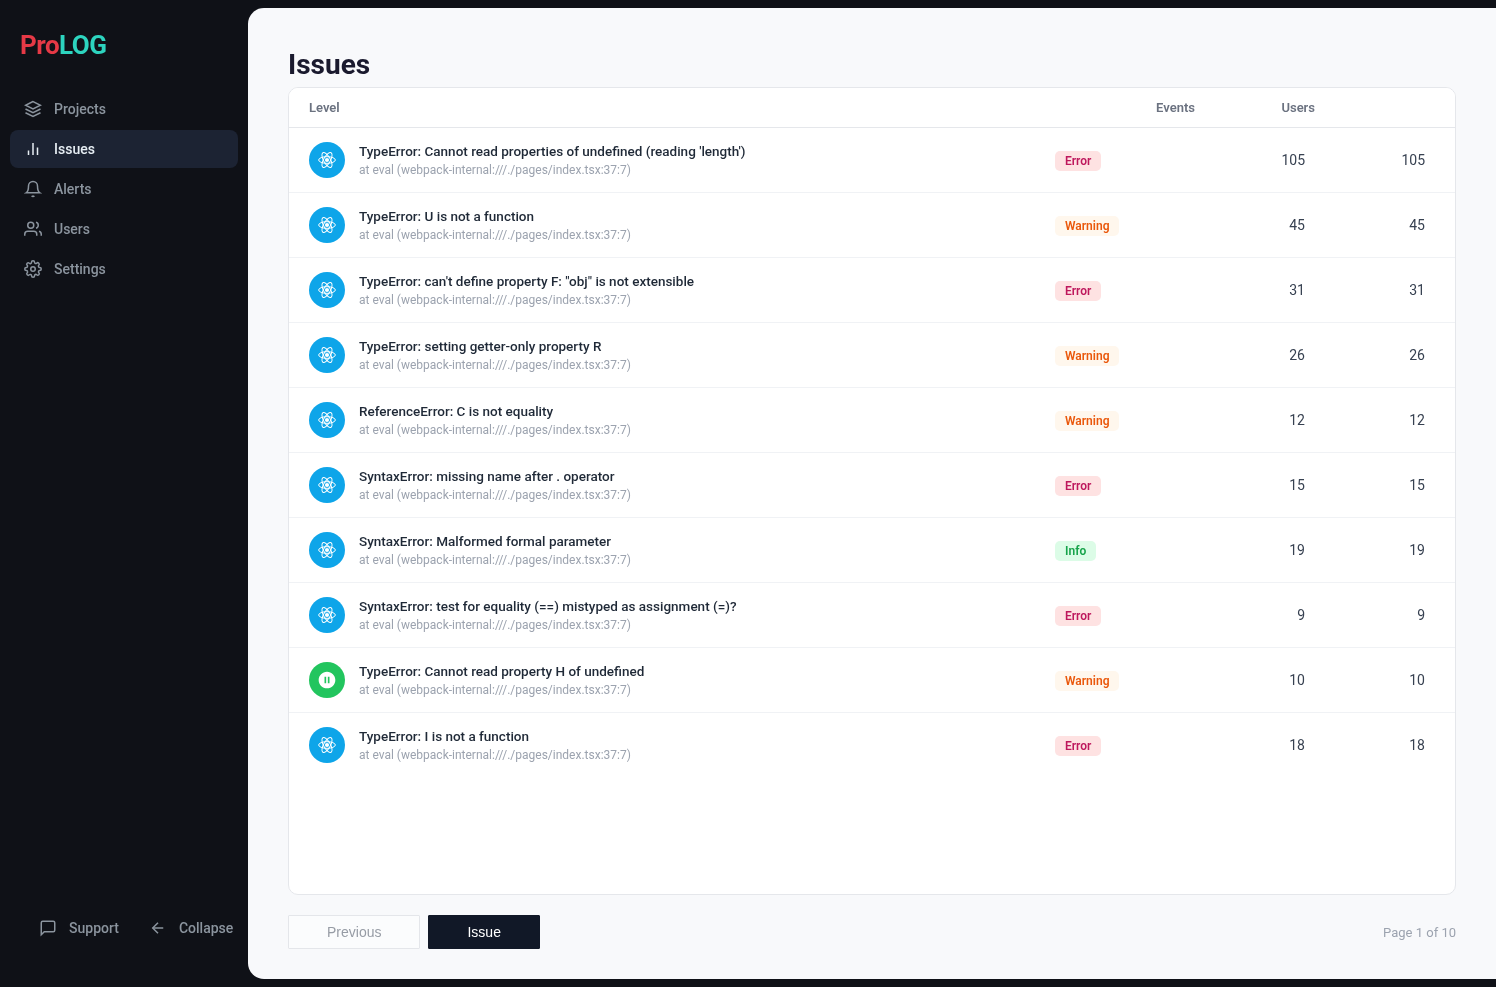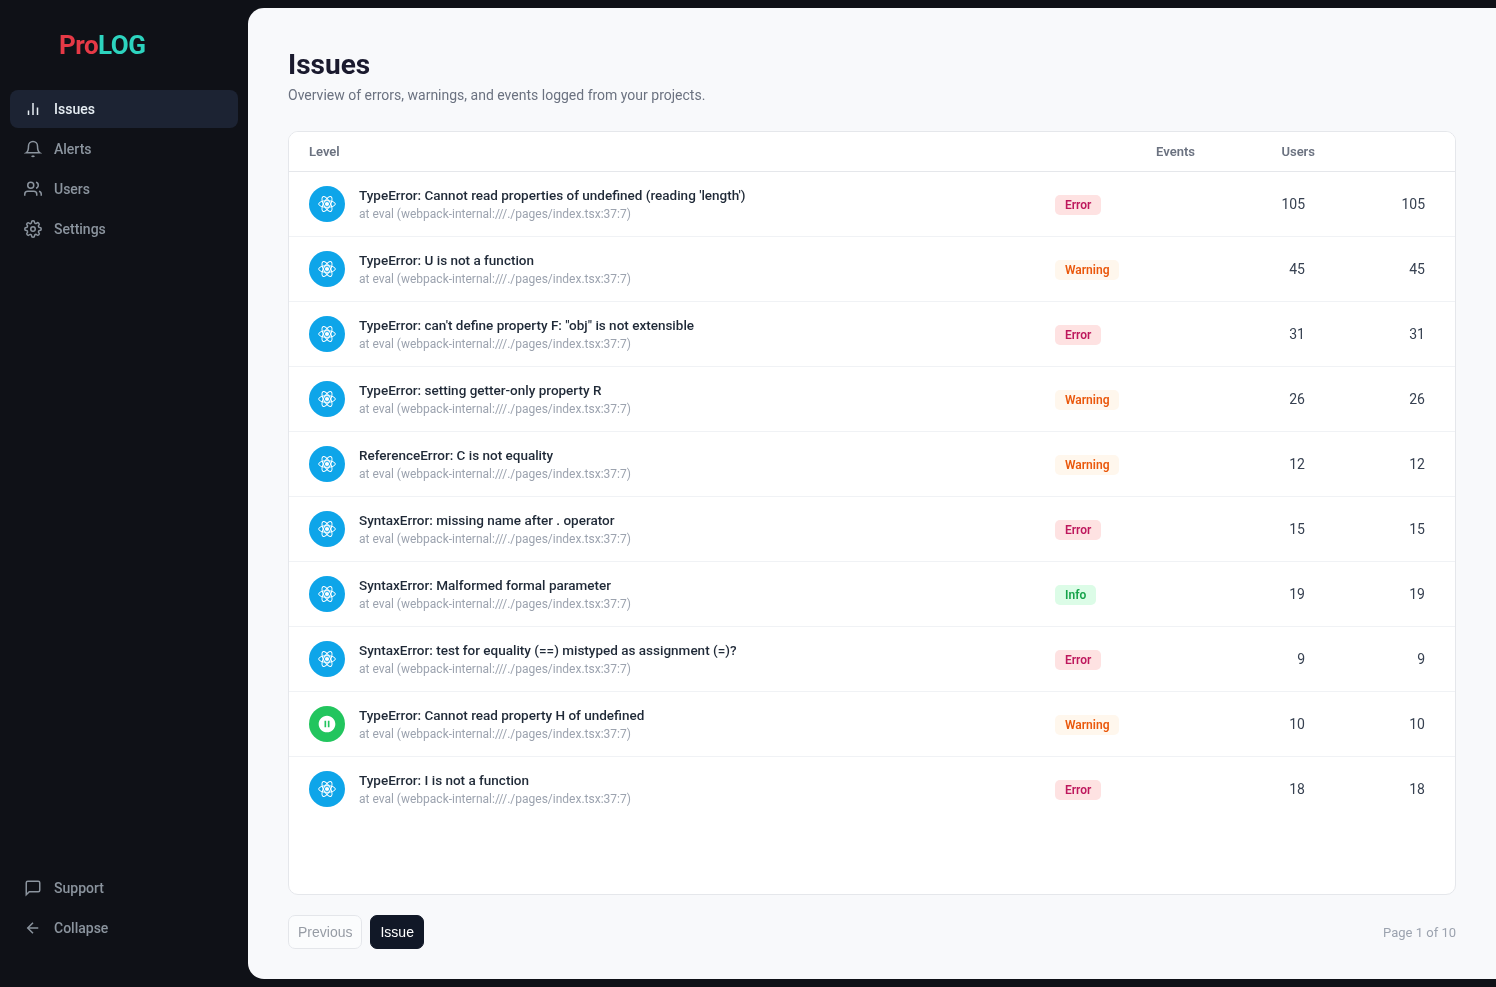--- a/index.html
+++ b/index.html
@@ -23,21 +23,20 @@
     }
     .sidebar-logo {
       padding: 10px 20px 30px 20px;
       display: flex;
       align-items: center;
     }
     .logo-text {
       font-size: 26px;
       font-weight: 700;
       letter-spacing: -0.5px;
-      margin-left: 39px;
     }
     .logo-pro { color: #e63946; }
     .logo-l { color: #2dd4bf; }
 
     .sidebar-nav {
       flex: 1;
       display: flex;
       flex-direction: column;
       gap: 2px;
       padding: 0 10px;
@@ -62,23 +61,22 @@
     .nav-icon {
       width: 18px;
       height: 18px;
       display: flex;
       align-items: center;
       justify-content: center;
       flex-shrink: 0;
     }
 
     .sidebar-bottom {
-      padding: 0 10px 20px 10px;
-      display: flex;
-      flex-direction: column;
+      padding: 0 10px 20px 25px;
+      display: flex;
       gap: 2px;
     }
 
     
     .main {
       flex: 1;
       background: #f8f9fb;
       border-radius: 16px 0 0 16px;
       margin: 8px 0 8px 0;
       overflow: hidden;
@@ -202,22 +200,22 @@
       display: flex;
       align-items: center;
       justify-content: space-between;
       padding: 20px 0 0 0;
     }
     .pagination-buttons {
       display: flex;
       gap: 8px;
     }
     .btn {
-      padding: 8px 9px;
-      border-radius: 7px;
+      padding: 8px 38px;
+      border-radius: 1px;
       font-size: 14px;
       font-weight: 500;
       cursor: pointer;
       border: 1.5px solid #d1d5db;
       background: #fff;
       color: #374151;
       transition: background 0.1s;
     }
     .btn.primary {
       background: #111827;
@@ -238,20 +236,30 @@
 
 <div class="sidebar">
   <div class="sidebar-logo">
     <div class="logo-text">
       <span class="logo-pro">Pro</span><span class="logo-l">L</span><span style="color:#2dd4bf;font-size:26px;font-weight:700;">OG</span>
     </div>
   </div>
 
   <nav class="sidebar-nav">
 
+    <div class="nav-item">
+      <div class="nav-icon">
+        <svg viewBox="0 0 24 24" fill="none" stroke="currentColor" stroke-width="2" width="18" height="18">
+          <polygon points="12 2 2 7 12 12 22 7 12 2"></polygon>
+          <polyline points="2 17 12 22 22 17"></polyline>
+          <polyline points="2 12 12 17 22 12"></polyline>
+        </svg>
+      </div>
+      <span>Projects</span>
+    </div>
 
     <div class="nav-item active">
       <div class="nav-icon">
         <svg viewBox="0 0 24 24" fill="none" stroke="currentColor" stroke-width="2" width="18" height="18">
           <line x1="18" y1="20" x2="18" y2="10"></line>
           <line x1="12" y1="20" x2="12" y2="4"></line>
           <line x1="6" y1="20" x2="6" y2="14"></line>
         </svg>
       </div>
       <span>Issues</span>
@@ -307,21 +315,20 @@
         </svg>
       </div>
       <span>Collapse</span>
     </div>
   </div>
 </div>
 
 <div class="main">
   <div class="content">
     <h1 class="page-title">Issues</h1>
-    <p class="page-subtitle">Overview of errors, warnings, and events logged from your projects.</p>
 
     <div class="issues-table">
 
       <div class="table-header">
         <div class="th">Level</div>
         <div class="th right">Events</div>
         <div class="th right">Users</div>
       </div>
 
       <div id="table-body">

